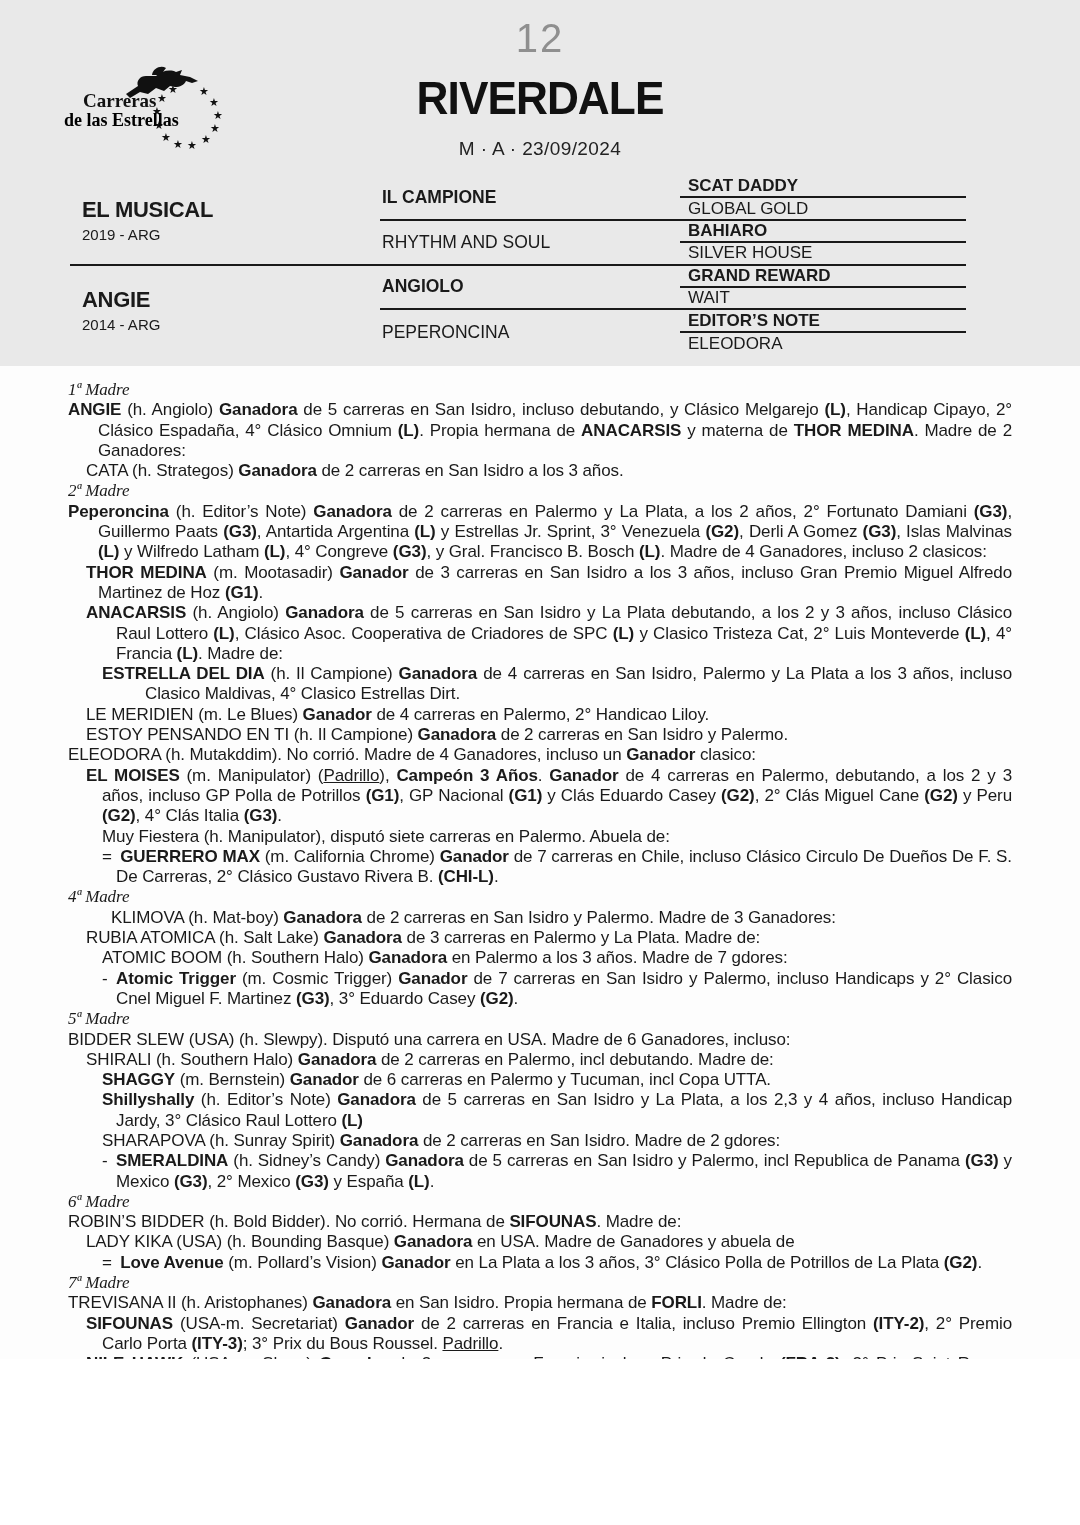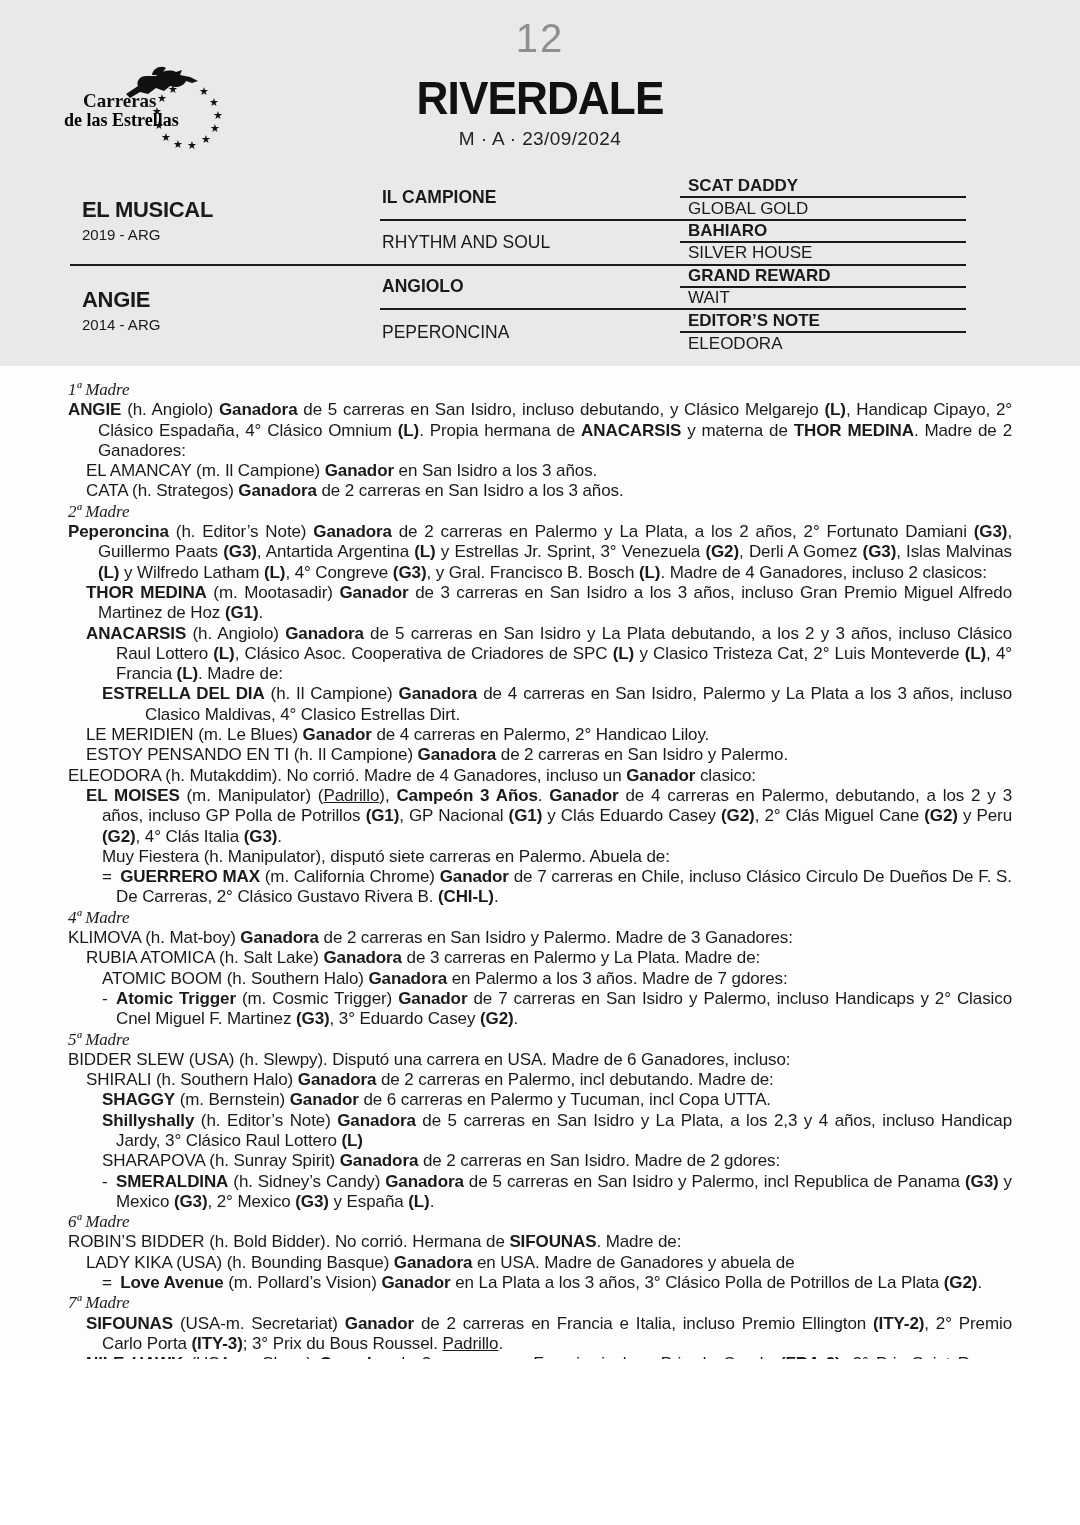--- a/index.html
+++ b/index.html
@@ -4,21 +4,21 @@
 <style>
   html,body{margin:0;padding:0;background:#fff;}
   .page{position:relative;width:1080px;height:1359px;overflow:hidden;background:#fdfdfd;
         color:#1a1a1a;font-family:"Liberation Sans",sans-serif;}
   
   .header{position:absolute;left:0;top:0;width:1080px;height:366px;background:var(--header-bg,#e9e9e9);}
   .page-number{position:absolute;top:16px;left:0;width:100%;text-align:center;
                font-size:40px;font-weight:200;color:var(--page-number-color,#8f8f8f);letter-spacing:2px;}
   .title{position:absolute;top:70px;left:0;width:100%;margin:0;text-align:center;
          font-size:47px;font-weight:900;letter-spacing:-1px;transform:scaleX(.94);color:#111;}
-  .subtitle{position:absolute;top:128px;left:0;width:100%;text-align:center;
+  .subtitle{position:absolute;top:138px;left:0;width:100%;text-align:center;
             font-size:19px;font-weight:500;letter-spacing:.4px;color:#222;}
   
   .logo{position:absolute;left:64px;top:64px;width:182px;height:96px;}
   .logo svg{position:absolute;left:0;top:0;}
   .logo .st{font-size:11px;fill:#111;}
   .logo-l1{position:absolute;left:8px;top:26px;font-family:"Liberation Serif",serif;
            font-size:19px;font-weight:600;color:#111;margin-left:11px;}
   .logo-l2{position:absolute;left:0px;top:46px;font-family:"Liberation Serif",serif;
            font-size:18px;font-weight:600;color:#000000;}
   
@@ -95,46 +95,46 @@
         <div class="cell gname bline bold" style="grid-area: 5 / 3;">GRAND REWARD</div>
         <div class="cell gname bline" style="grid-area: 6 / 3;">WAIT</div>
         <div class="cell gname bline bold" style="grid-area: 7 / 3;">EDITOR’S NOTE</div>
         <div class="cell gname" style="grid-area: 8 / 3;">ELEODORA</div>
       </div>
   </header>
 
   <main class="family">
       <div class="madre-head">1ª Madre</div>
       <p class="para" style="padding-left: 30px; text-indent: -30px;"><span class="seg-b">ANGIE</span><span class="seg-r"> (h. Angiolo) </span><span class="seg-b">Ganadora</span><span class="seg-r"> de 5 carreras en San Isidro, incluso debutando, y Clásico Melgarejo </span><span class="seg-b">(L)</span><span class="seg-r">, Handicap Cipayo, 2° Clásico Espadaña, 4° Clásico Omnium </span><span class="seg-b">(L)</span><span class="seg-r">. Propia hermana de </span><span class="seg-b">ANACARSIS</span><span class="seg-r"> y materna de </span><span class="seg-b">THOR MEDINA</span><span class="seg-r">. Madre de 2 Ganadores:</span></p>
-      <p class="para" style="padding-left: 18px; text-indent: 0px;"><span class="seg-r">EL AMANCAY (m. Il Campione) </span><span class="seg-b">Ganador</span><span class="seg-r"> en San Isidro a los 3 años.</span></p>
       <p class="para" style="padding-left: 18px; text-indent: 0px;"><span class="seg-r">CATA (h. Strategos) </span><span class="seg-b">Ganadora</span><span class="seg-r"> de 2 carreras en San Isidro a los 3 años.</span></p>
       <div class="madre-head">2ª Madre</div>
       <p class="para" style="padding-left: 30px; text-indent: -30px;"><span class="seg-b">Peperoncina</span><span class="seg-r"> (h. Editor’s Note) </span><span class="seg-b">Ganadora</span><span class="seg-r"> de 2 carreras en Palermo y La Plata, a los 2 años, 2° Fortunato Damiani </span><span class="seg-b">(G3)</span><span class="seg-r">, Guillermo Paats </span><span class="seg-b">(G3)</span><span class="seg-r">, Antartida Argentina </span><span class="seg-b">(L)</span><span class="seg-r"> y Estrellas Jr. Sprint, 3° Venezuela </span><span class="seg-b">(G2)</span><span class="seg-r">, Derli A Gomez </span><span class="seg-b">(G3)</span><span class="seg-r">, Islas Malvinas </span><span class="seg-b">(L)</span><span class="seg-r"> y Wilfredo Latham </span><span class="seg-b">(L)</span><span class="seg-r">, 4° Congreve </span><span class="seg-b">(G3)</span><span class="seg-r">, y Gral. Francisco B. Bosch </span><span class="seg-b">(L)</span><span class="seg-r">. Madre de 4 Ganadores, incluso 2 clasicos:</span></p>
       <p class="para" style="padding-left: 30px; text-indent: -12px;"><span class="seg-b">THOR MEDINA</span><span class="seg-r"> (m. Mootasadir) </span><span class="seg-b">Ganador</span><span class="seg-r"> de 3 carreras en San Isidro a los 3 años, incluso Gran Premio Miguel Alfredo Martinez de Hoz </span><span class="seg-b">(G1)</span><span class="seg-r">.</span></p>
       <p class="para" style="padding-left: 48px; text-indent: -30px;"><span class="seg-b">ANACARSIS</span><span class="seg-r"> (h. Angiolo) </span><span class="seg-b">Ganadora</span><span class="seg-r"> de 5 carreras en San Isidro y La Plata debutando, a los 2 y 3 años, incluso Clásico Raul Lottero </span><span class="seg-b">(L)</span><span class="seg-r">, Clásico Asoc. Cooperativa de Criadores de SPC </span><span class="seg-b">(L)</span><span class="seg-r"> y Clasico Tristeza Cat, 2° Luis Monteverde </span><span class="seg-b">(L)</span><span class="seg-r">, 4° Francia </span><span class="seg-b">(L)</span><span class="seg-r">. Madre de:</span></p>
       <p class="para" style="padding-left: 77px; text-indent: -43px;"><span class="seg-b">ESTRELLA DEL DIA</span><span class="seg-r"> (h. Il Campione) </span><span class="seg-b">Ganadora</span><span class="seg-r"> de 4 carreras en San Isidro, Palermo y La Plata a los 3 años, incluso Clasico Maldivas, 4° Clasico Estrellas Dirt.</span></p>
       <p class="para" style="padding-left: 18px; text-indent: 0px;"><span class="seg-r">LE MERIDIEN (m. Le Blues) </span><span class="seg-b">Ganador</span><span class="seg-r"> de 4 carreras en Palermo, 2° Handicao Liloy.</span></p>
       <p class="para" style="padding-left: 18px; text-indent: 0px;"><span class="seg-r">ESTOY PENSANDO EN TI (h. Il Campione) </span><span class="seg-b">Ganadora</span><span class="seg-r"> de 2 carreras en San Isidro y Palermo.</span></p>
       <p class="para" style="padding-left: 0px; text-indent: 0px;"><span class="seg-r">ELEODORA (h. Mutakddim). No corrió. Madre de 4 Ganadores, incluso un </span><span class="seg-b">Ganador</span><span class="seg-r"> clasico:</span></p>
       <p class="para" style="padding-left: 34px; text-indent: -16px;"><span class="seg-b">EL MOISES</span><span class="seg-r"> (m. Manipulator) (</span><span class="seg-u">Padrillo</span><span class="seg-r">), </span><span class="seg-b">Campeón 3 Años</span><span class="seg-r">. </span><span class="seg-b">Ganador</span><span class="seg-r"> de 4 carreras en Palermo, debutando, a los 2 y 3 años, incluso GP Polla de Potrillos </span><span class="seg-b">(G1)</span><span class="seg-r">, GP Nacional </span><span class="seg-b">(G1)</span><span class="seg-r"> y Clás Eduardo Casey </span><span class="seg-b">(G2)</span><span class="seg-r">, 2° Clás Miguel Cane </span><span class="seg-b">(G2)</span><span class="seg-r"> y Peru </span><span class="seg-b">(G2)</span><span class="seg-r">, 4° Clás Italia </span><span class="seg-b">(G3)</span><span class="seg-r">.</span></p>
       <p class="para" style="padding-left: 34px; text-indent: 0px;"><span class="seg-r">Muy Fiestera (h. Manipulator), disputó siete carreras en Palermo. Abuela de:</span></p>
       <p class="para" style="padding-left: 48px; text-indent: -14px;"><span class="seg-r">= </span><span class="seg-b">GUERRERO MAX</span><span class="seg-r"> (m. California Chrome) </span><span class="seg-b">Ganador</span><span class="seg-r"> de 7 carreras en Chile, incluso Clásico Circulo De Dueños De F. S. De Carreras, 2° Clásico Gustavo Rivera B. </span><span class="seg-b">(CHI-L)</span><span class="seg-r">.</span></p>
       <div class="madre-head">4ª Madre</div>
-      <p class="para" style="padding-left: 0px; text-indent: 0px;"><span class="seg-r">KLIMOVA (h. Mat-boy) </span><span class="seg-b">Ganadora</span><span class="seg-r"> de 2 carreras en San Isidro y Palermo. Madre de 3 Ganadores:</span></p>
+      <p class="para" style="padding-left: 0px; text-indent: 0px; margin-left: 43px;"><span class="seg-r">KLIMOVA (h. Mat-boy) </span><span class="seg-b">Ganadora</span><span class="seg-r"> de 2 carreras en San Isidro y Palermo. Madre de 3 Ganadores:</span></p>
       <p class="para" style="padding-left: 18px; text-indent: 0px;"><span class="seg-r">RUBIA ATOMICA (h. Salt Lake) </span><span class="seg-b">Ganadora</span><span class="seg-r"> de 3 carreras en Palermo y La Plata. Madre de:</span></p>
       <p class="para" style="padding-left: 34px; text-indent: 0px;"><span class="seg-r">ATOMIC BOOM (h. Southern Halo) </span><span class="seg-b">Ganadora</span><span class="seg-r"> en Palermo a los 3 años. Madre de 7 gdores:</span></p>
       <p class="para" style="padding-left: 48px; text-indent: -14px;"><span class="seg-r">- </span><span class="seg-b">Atomic Trigger</span><span class="seg-r"> (m. Cosmic Trigger) </span><span class="seg-b">Ganador</span><span class="seg-r"> de 7 carreras en San Isidro y Palermo, incluso Handicaps y 2° Clasico Cnel Miguel F. Martinez </span><span class="seg-b">(G3)</span><span class="seg-r">, 3° Eduardo Casey </span><span class="seg-b">(G2)</span><span class="seg-r">.</span></p>
       <div class="madre-head">5ª Madre</div>
       <p class="para" style="padding-left: 0px; text-indent: 0px;"><span class="seg-r">BIDDER SLEW (USA) (h. Slewpy). Disputó una carrera en USA. Madre de 6 Ganadores, incluso:</span></p>
       <p class="para" style="padding-left: 18px; text-indent: 0px;"><span class="seg-r">SHIRALI (h. Southern Halo) </span><span class="seg-b">Ganadora</span><span class="seg-r"> de 2 carreras en Palermo, incl debutando. Madre de:</span></p>
       <p class="para" style="padding-left: 34px; text-indent: 0px;"><span class="seg-b">SHAGGY</span><span class="seg-r"> (m. Bernstein) </span><span class="seg-b">Ganador</span><span class="seg-r"> de 6 carreras en Palermo y Tucuman, incl Copa UTTA.</span></p>
       <p class="para" style="padding-left: 48px; text-indent: -14px;"><span class="seg-b">Shillyshally</span><span class="seg-r"> (h. Editor’s Note) </span><span class="seg-b">Ganadora</span><span class="seg-r"> de 5 carreras en San Isidro y La Plata, a los 2,3 y 4 años, incluso Handicap Jardy, 3° Clásico Raul Lottero </span><span class="seg-b">(L)</span></p>
       <p class="para" style="padding-left: 34px; text-indent: 0px;"><span class="seg-r">SHARAPOVA (h. Sunray Spirit) </span><span class="seg-b">Ganadora</span><span class="seg-r"> de 2 carreras en San Isidro. Madre de 2 gdores:</span></p>
       <p class="para" style="padding-left: 48px; text-indent: -14px;"><span class="seg-r">- </span><span class="seg-b">SMERALDINA</span><span class="seg-r"> (h. Sidney’s Candy) </span><span class="seg-b">Ganadora</span><span class="seg-r"> de 5 carreras en San Isidro y Palermo, incl Republica de Panama </span><span class="seg-b">(G3)</span><span class="seg-r"> y Mexico </span><span class="seg-b">(G3)</span><span class="seg-r">, 2° Mexico </span><span class="seg-b">(G3)</span><span class="seg-r"> y España </span><span class="seg-b">(L)</span><span class="seg-r">.</span></p>
       <div class="madre-head">6ª Madre</div>
       <p class="para" style="padding-left: 0px; text-indent: 0px;"><span class="seg-r">ROBIN’S BIDDER (h. Bold Bidder). No corrió. Hermana de </span><span class="seg-b">SIFOUNAS</span><span class="seg-r">. Madre de:</span></p>
       <p class="para" style="padding-left: 18px; text-indent: 0px;"><span class="seg-r">LADY KIKA (USA) (h. Bounding Basque) </span><span class="seg-b">Ganadora</span><span class="seg-r"> en USA. Madre de Ganadores y abuela de</span></p>
       <p class="para" style="padding-left: 50px; text-indent: -16px;"><span class="seg-r">= </span><span class="seg-b">Love Avenue</span><span class="seg-r"> (m. Pollard’s Vision) </span><span class="seg-b">Ganador</span><span class="seg-r"> en La Plata a los 3 años, 3° Clásico Polla de Potrillos de La Plata </span><span class="seg-b">(G2)</span><span class="seg-r">.</span></p>
       <div class="madre-head">7ª Madre</div>
+      <p class="para" style="padding-left: 0px; text-indent: 0px;"><span class="seg-r">TREVISANA II (h. Aristophanes) </span><span class="seg-b">Ganadora</span><span class="seg-r"> en San Isidro. Propia hermana de </span><span class="seg-b">FORLI</span><span class="seg-r">. Madre de:</span></p>
       <p class="para" style="padding-left: 34px; text-indent: -16px;"><span class="seg-b">SIFOUNAS</span><span class="seg-r"> (USA-m. Secretariat) </span><span class="seg-b">Ganador</span><span class="seg-r"> de 2 carreras en Francia e Italia, incluso Premio Ellington </span><span class="seg-b">(ITY-2)</span><span class="seg-r">, 2° Premio Carlo Porta </span><span class="seg-b">(ITY-3)</span><span class="seg-r">; 3° Prix du Bous Roussel. </span><span class="seg-u">Padrillo</span><span class="seg-r">.</span></p>
       <p class="para" style="padding-left: 34px; text-indent: -16px;"><span class="seg-b">NILE HAWK</span><span class="seg-r"> (USA-m. Sham) </span><span class="seg-b">Ganador</span><span class="seg-r"> de 2 carreras en Francia, incluso Prix de Conde </span><span class="seg-b">(FRA-3)</span><span class="seg-r">, 2° Prix Saint Roman </span><span class="seg-b">(FRA-3)</span><span class="seg-r">.</span></p>
     </main>
 </div>
 
 </body></html>

